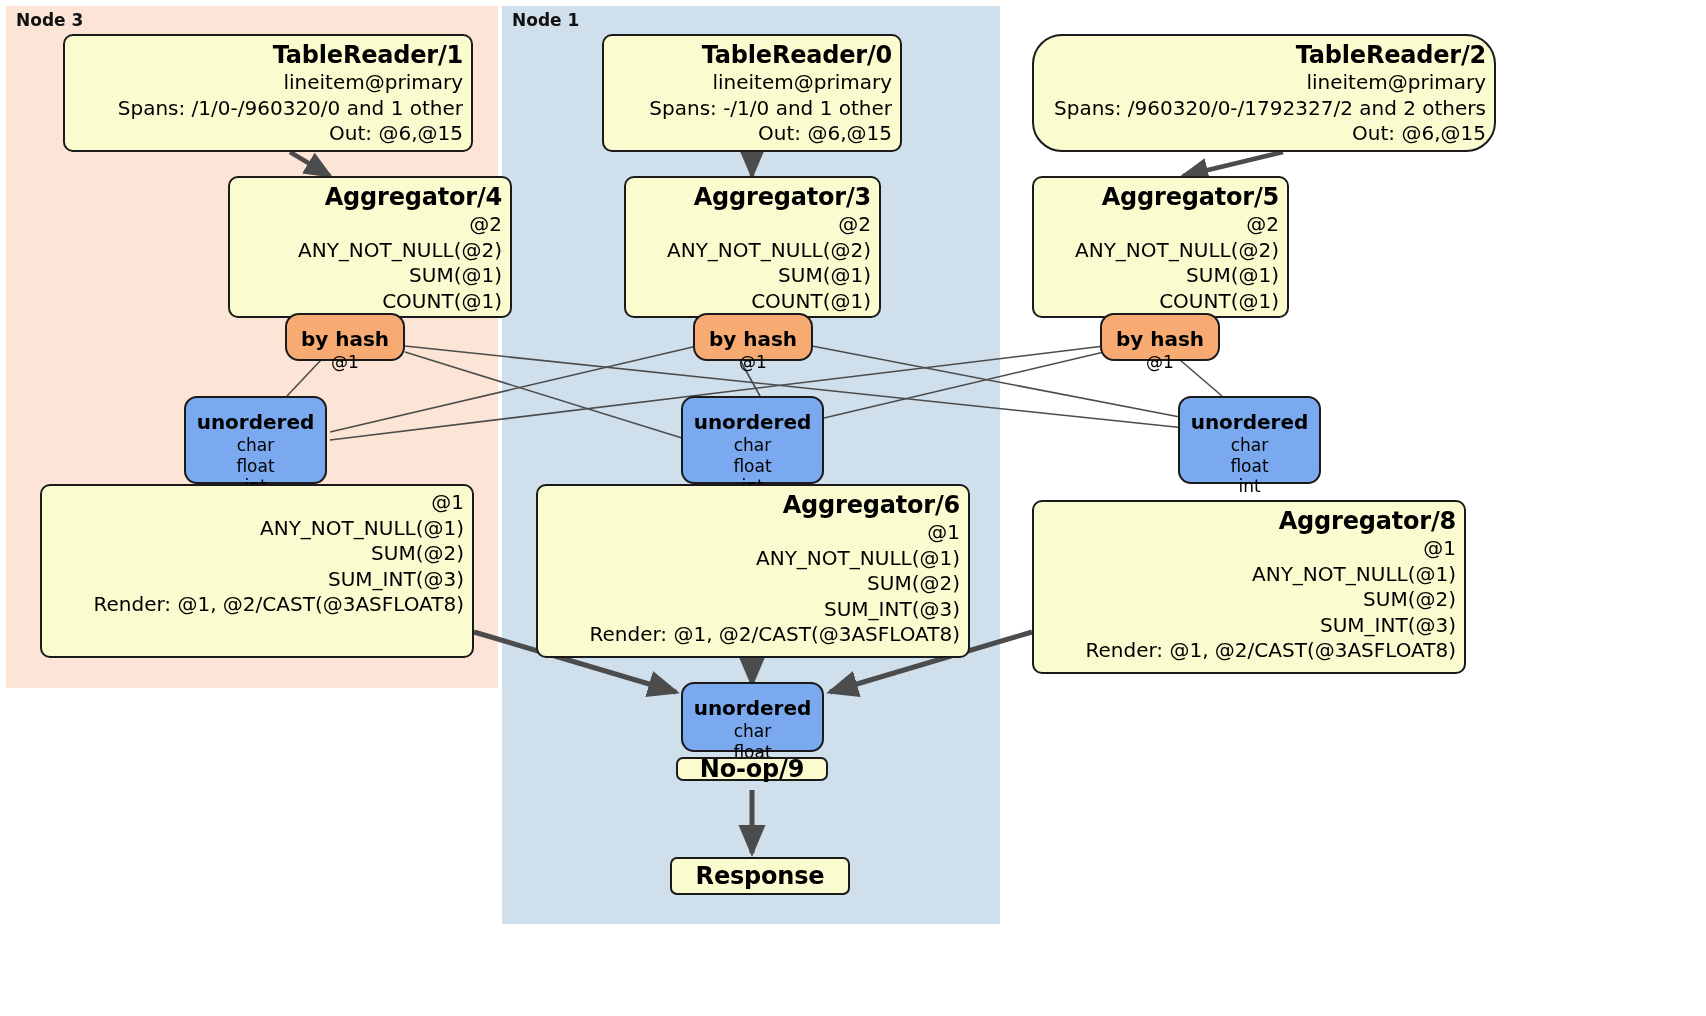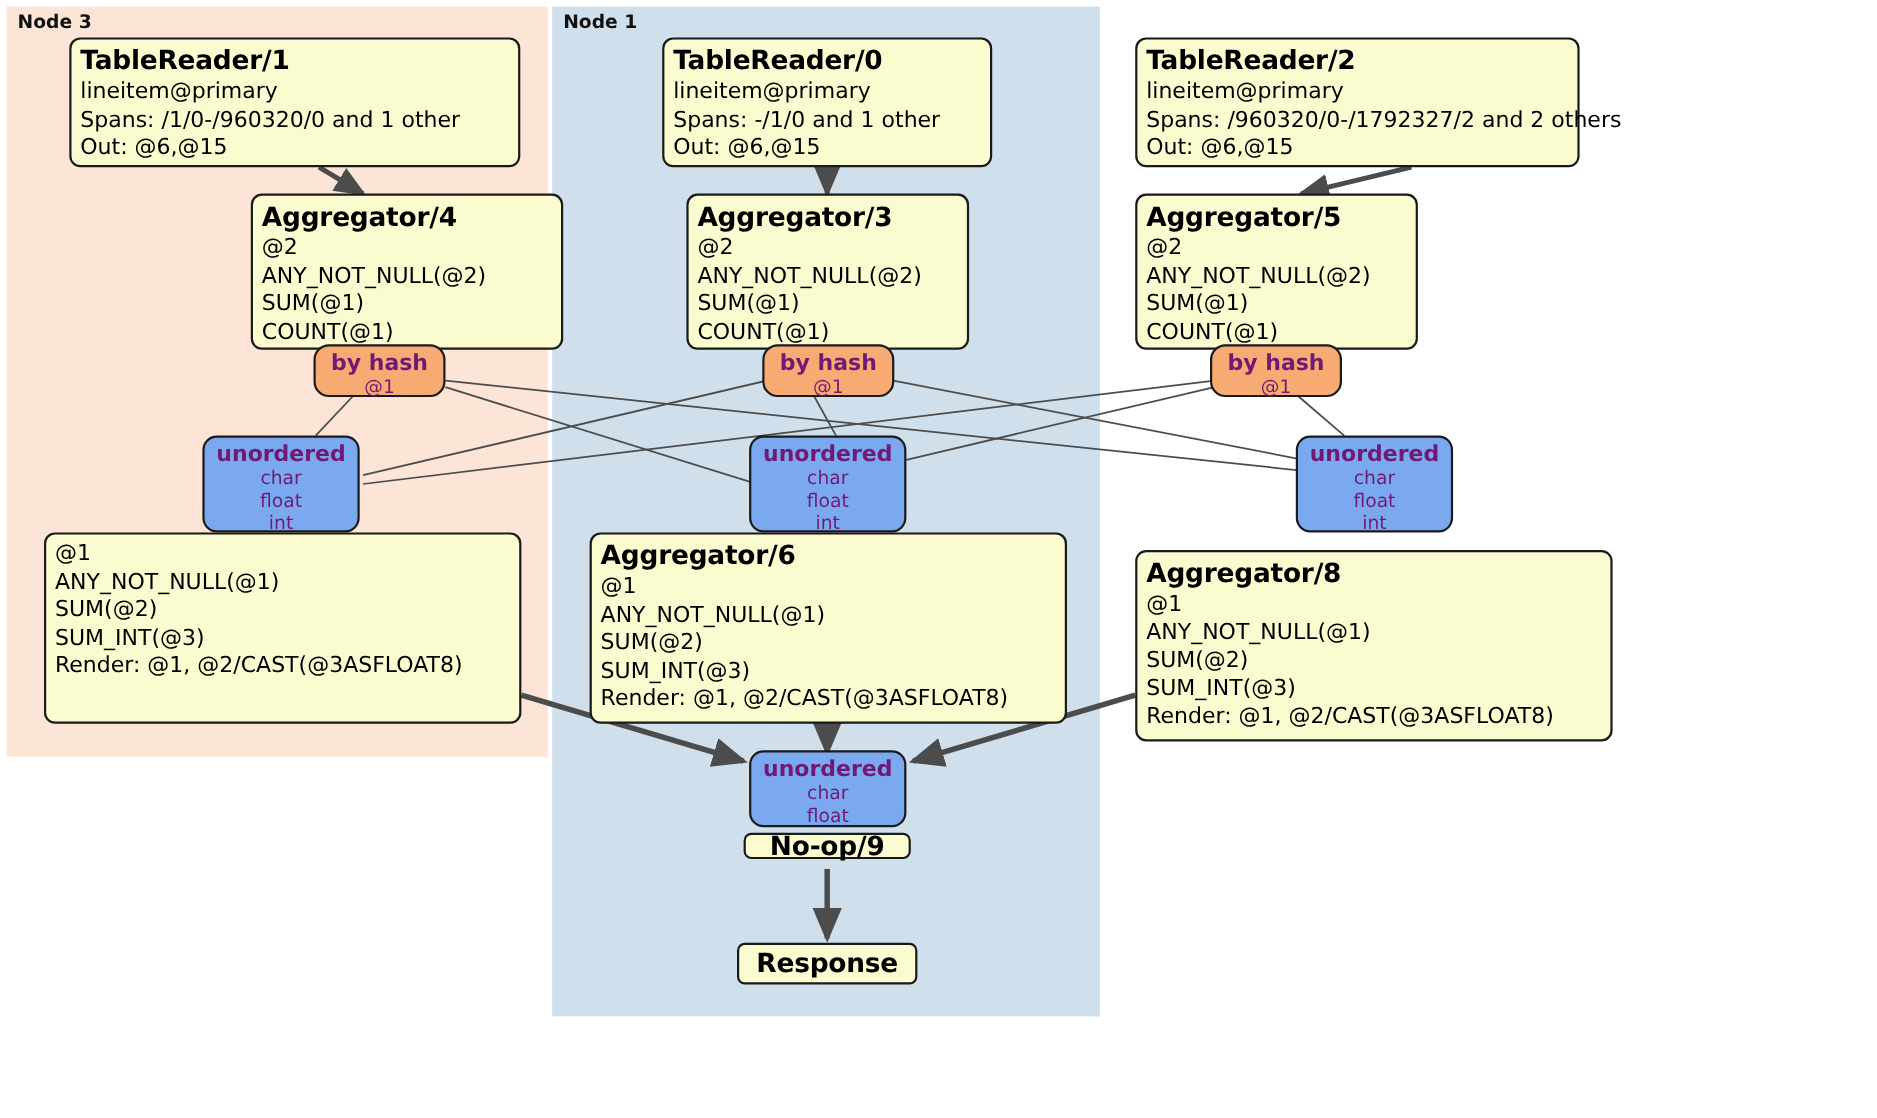--- a/index.html
+++ b/index.html
@@ -37,21 +37,21 @@
     font-family: "DejaVu Sans", "Liberation Sans", sans-serif;
     font-weight: bold;
   }
 
   
   .box {
     position: absolute;
     box-sizing: border-box;
     border: 2px solid #1a1a1a;
     border-radius: 10px;
-    text-align: left;
+    text-align: right;
     padding: 4px 8px 5px 8px;
     line-height: 1.20;
     color: #000000;
     white-space: nowrap;
   }
   .box.proc {
     background: #fbfbd0;
   }
   .box .title {
     font-weight: bold;
@@ -64,23 +64,23 @@
     line-height: 1.28;
   }
 
   
   .pill {
     position: absolute;
     box-sizing: border-box;
     border: 2px solid #1a1a1a;
     border-radius: 13px;
     text-align: center;
-    color: #701a75;
+    color: #000000;
     white-space: nowrap;
-    padding: 2px 6px;
+    padding: 12px 6px;
     line-height: 1.18;
   }
   .pill.hash {
     background: #f7ab73;
     border-radius: 14px;
   }
   .pill.sync {
     background: #7aa9ef;
     border-radius: 13px;
   }
@@ -159,21 +159,21 @@
     <div class="line">Out: @6,@15</div>
   </div>
 
   <div class="box proc" style="left:602px; top:34px; width:300px; height:118px;">
     <div class="title">TableReader/0</div>
     <div class="line">lineitem@primary</div>
     <div class="line">Spans: -/1/0 and 1 other</div>
     <div class="line">Out: @6,@15</div>
   </div>
 
-  <div class="box proc" style="left:1032px; top:34px; width:404px; height:118px;">
+  <div class="box proc" style="left:1032px; top:34px; width:464px; height:118px;border-radius:30px;">
     <div class="title">TableReader/2</div>
     <div class="line">lineitem@primary</div>
     <div class="line">Spans: /960320/0-/1792327/2 and 2 others</div>
     <div class="line">Out: @6,@15</div>
   </div>
 
   <div class="box proc" style="left:228px; top:176px; width:284px; height:142px;">
     <div class="title">Aggregator/4</div>
     <div class="line">@2</div>
     <div class="line">ANY_NOT_NULL(@2)</div>
@@ -263,18 +263,18 @@
     <div class="ptitle">unordered</div>
     <div class="pline">char</div>
     <div class="pline">float</div>
   </div>
 
   <div class="box proc" style="left:676px; top:757px; width:152px; height:24px; border-radius:7px; padding:0;
               display:flex; align-items:center; justify-content:center;">
     <div class="title">No-op/9</div>
   </div>
 
-  <div class="box proc" style="left:670px; top:857px; width:164px; height:38px; border-radius:7px; padding:15px;
+  <div class="box proc" style="left:670px; top:857px; width:180px; height:38px; border-radius:7px; padding:15px;
               display:flex; align-items:center; justify-content:center;">
     <div class="title">Response</div>
   </div>
 
 </div>
 
 </body></html>

